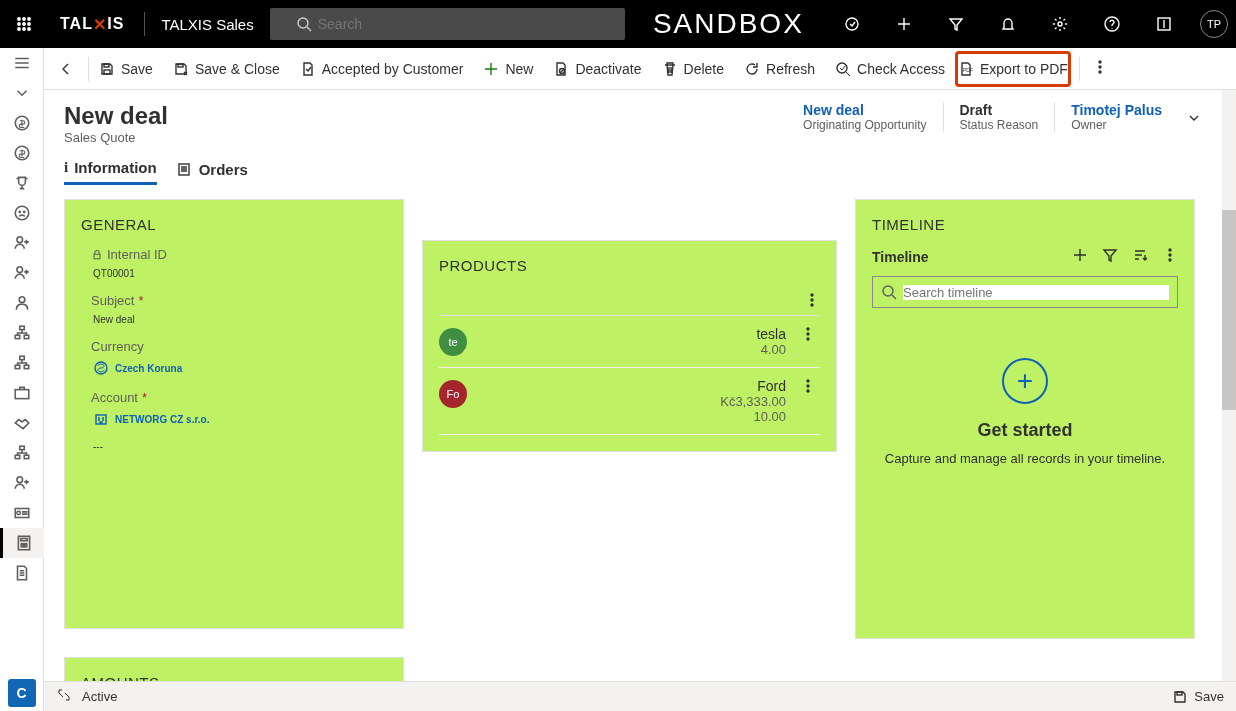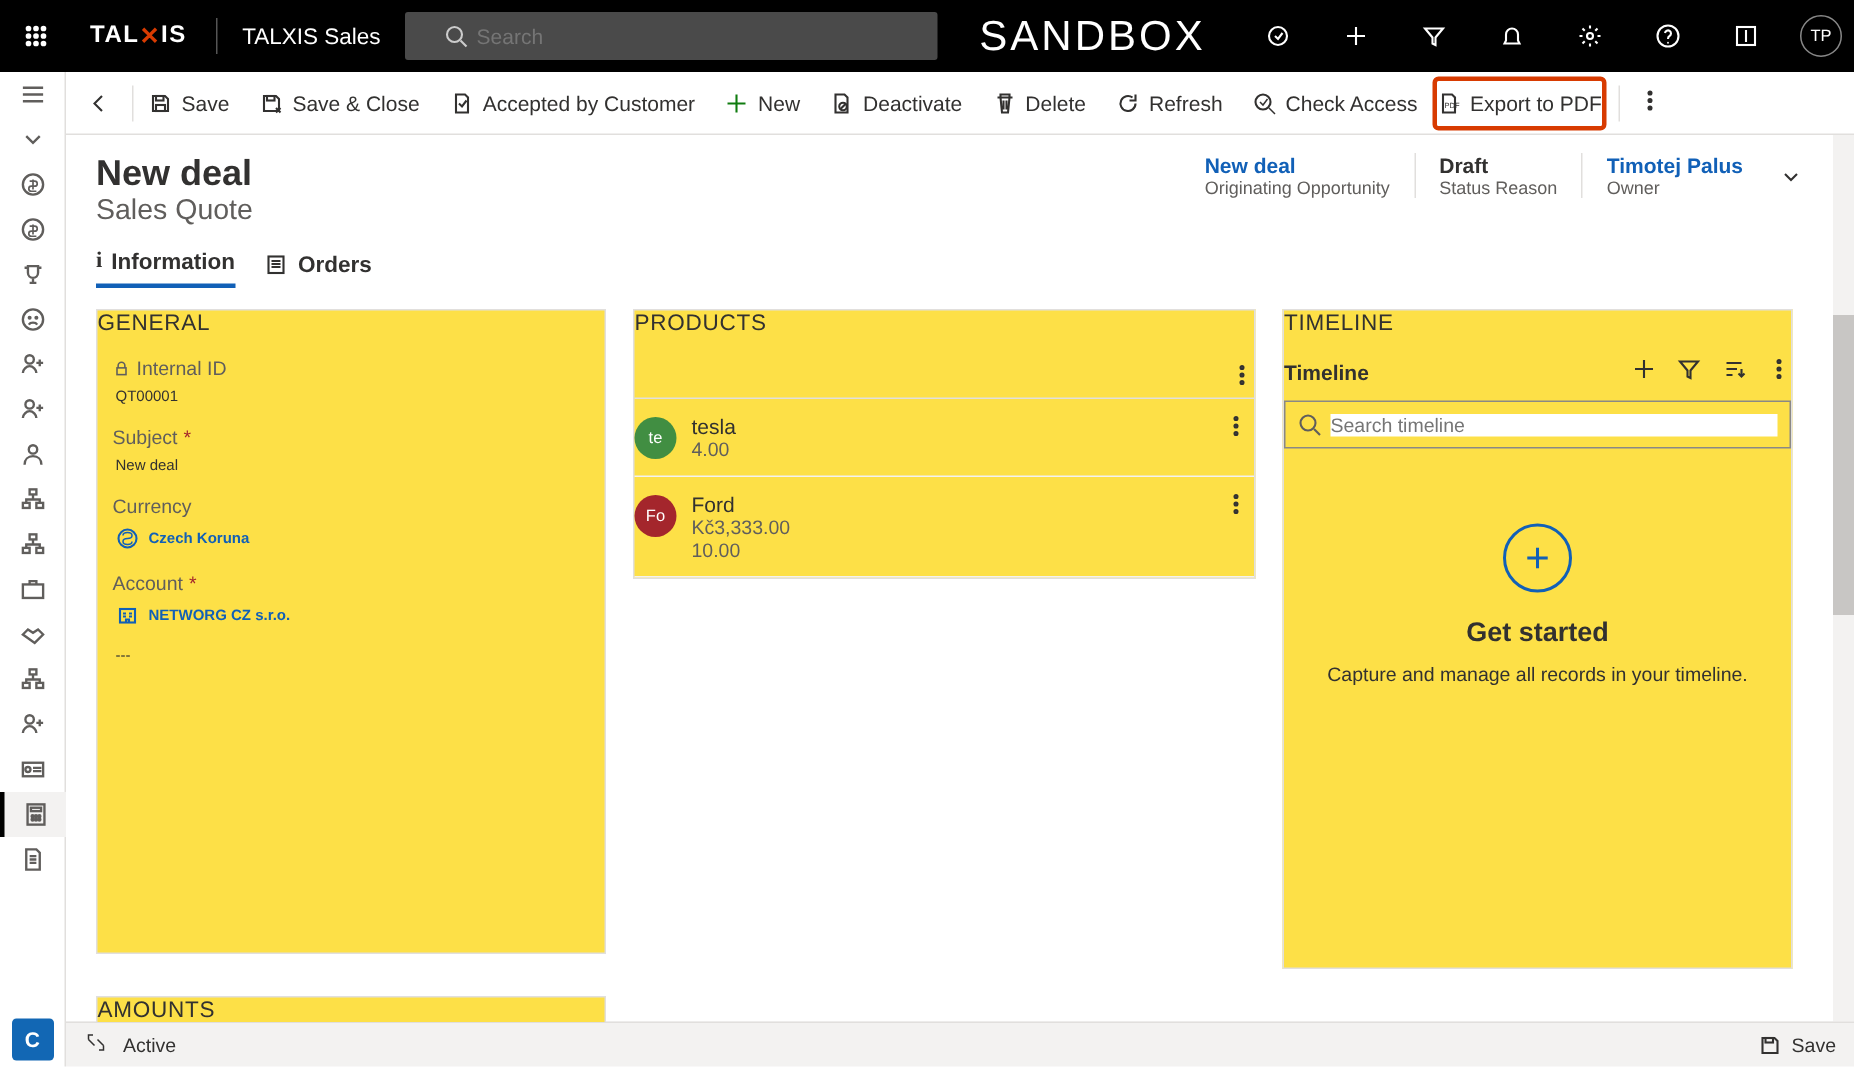--- a/index.html
+++ b/index.html
@@ -33,54 +33,54 @@
 .cmd-btn { display: flex; align-items: center; gap: 6px; padding: 0 10px; height: 32px; cursor: pointer; font-size: 14px; }
 .cmd-btn.highlight { border: 3px solid #d83b01; border-radius: 4px; padding: 0 0; height: 36px; }
 .cmd-more { padding: 0 12px; }
 
 
 .main { position: absolute; left: 44px; right: 14px; top: 90px; bottom: 30px; overflow-y: auto; padding: 12px 20px 0 20px; }
 
 
 .rec-header { display: flex; align-items: flex-start; margin-bottom: 8px; }
 .rec-title { font-size: 24px; font-weight: 600; }
-.rec-subtitle { font-size: 19px; color: #605e5c; }
+.rec-subtitle { font-size: 13px; color: #605e5c; }
 .rec-spacer { flex: 1; }
 .rec-meta { display: flex; align-items: flex-start; gap: 0; }
 .rec-meta-item { padding: 0 16px; }
 .rec-meta-item + .rec-meta-item { border-left: 1px solid #e1dfdd; }
 .rec-meta-val { font-size: 14px; font-weight: 600; }
 .rec-meta-val.link { color: #1160b7; }
 .rec-meta-lbl { font-size: 12px; color: #605e5c; }
 .rec-chevron { padding: 8px 0 0 8px; }
 
 
 .tabs { display: flex; gap: 20px; border-bottom: none; margin-top: 14px; margin-bottom: 14px; }
 .tab { display: flex; align-items: center; gap: 6px; padding-bottom: 6px; font-size: 15px; font-weight: 600; cursor: pointer; }
 .tab.active { border-bottom: 3px solid #1160b7; }
 
 
 .cols { display: flex; gap: 18px; align-items: flex-start; }
-.card { border: 1px solid #e1dfdd; background: #fde047; }
+.card { border: 1px solid #e1dfdd; padding: 16px; background: #bef264; }
 .card-title { font-size: 15px; font-weight: 400; color: #323130; letter-spacing: 0.5px; margin-bottom: 14px; }
 
 .col-general { width: 340px; }
-.col-products { width: 415px; }
+.col-products { width: 415px; margin-top: 41px; }
 .col-timeline { width: 340px; }
 
 
 .fld { margin-bottom: 14px; }
 .fld-label { font-size: 13px; color: #605e5c; display: flex; align-items: center; gap: 4px; margin-bottom: 6px; padding-left: 10px;}
 .fld-value { font-size: 10px; padding-left: 12px; }
 .fld-value.link { color: #1160b7; font-weight: 600; display: flex; align-items: center; gap: 6px; }
 .req { color: #a4262c; }
 
 
 .prod-more { display: flex; justify-content: flex-end; padding: 4px 0; }
-.prod-list { border-top: 1px solid #e1dfdd; }
+.prod-list { border-top: 1px solid #e1dfdd; text-align: right; }
 .prod-item { display: flex; align-items: flex-start; gap: 10px; padding: 10px 0; border-bottom: 1px solid #f3f2f1; }
 .prod-avatar { width: 28px; height: 28px; border-radius: 50%; display: flex; align-items: center; justify-content: center; color: #fff; font-size: 11px; margin-top: 2px; }
 .prod-info { flex: 1; }
 .prod-name { font-size: 14px; color: #323130; }
 .prod-price, .prod-qty { font-size: 13px; color: #605e5c; }
 .prod-item-more { padding: 0 4px; }
 
 
 .tl-header { display: flex; align-items: center; margin-bottom: 10px; }
 .tl-header-title { font-weight: 600; font-size: 14px; flex: 1; }

